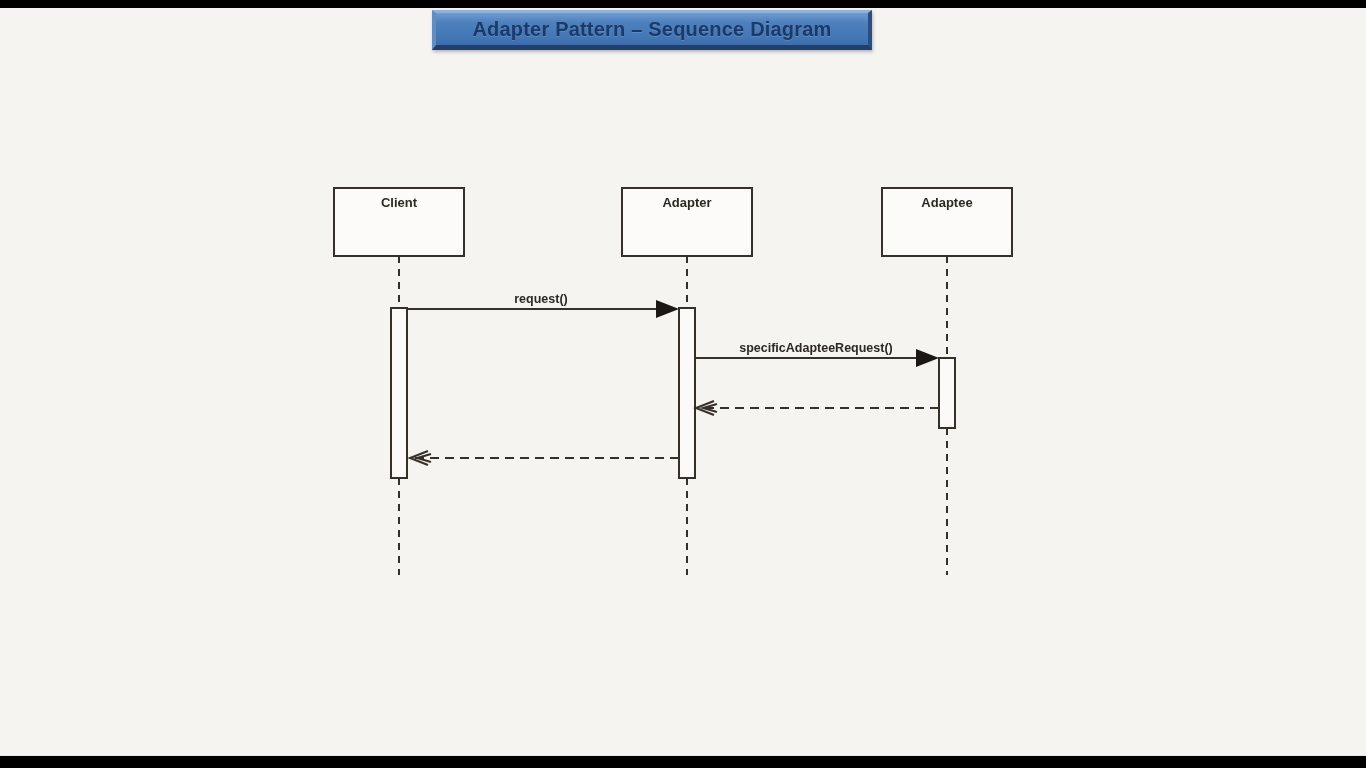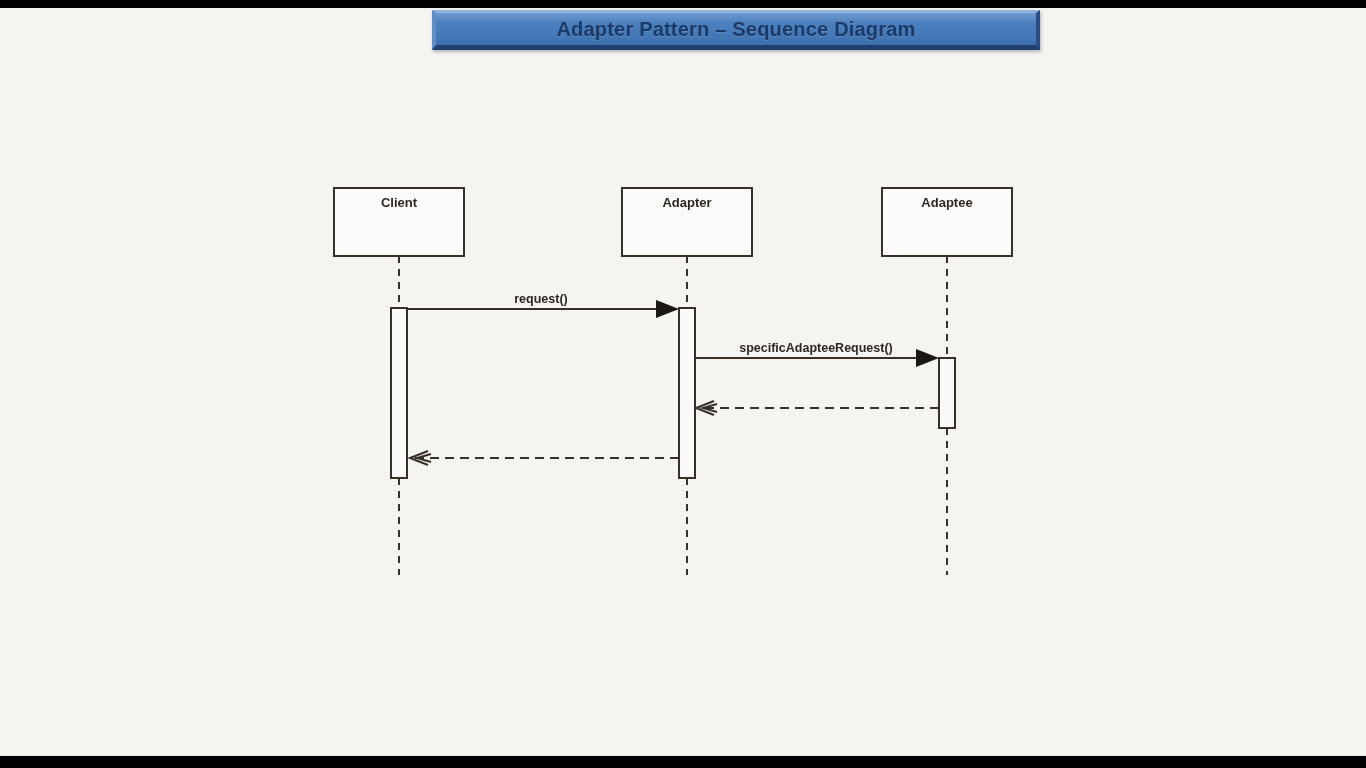--- a/index.html
+++ b/index.html
@@ -6,21 +6,21 @@
   body{
     width:1366px;height:768px;overflow:hidden;
     font-family:"Liberation Sans", sans-serif;
     background:#f5f4f1;
   }
   .stage{position:relative;width:1366px;height:768px;background:#f5f4f1;}
   .letterbox{position:absolute;left:0;width:1366px;background:#000;}
   .letterbox.top{top:0;height:8px;}
   .letterbox.bottom{top:755px;height:13px;border-top:1px solid #e9e7e4;}
   .banner{
-    position:absolute;left:432px;top:10px;width:608px;height:40px;
+    position:absolute;left:432px;top:10px;width:440px;height:40px;
     box-sizing:border-box;
     background:linear-gradient(180deg,#6f9bd2 0%,#4d80bd 30%,#4478b6 72%,#3d6dac 100%);
     border-top:3px solid #8fb2dd;
     border-left:4px solid #5e8dc8;
     border-right:4px solid #2a4d83;
     border-bottom:5px solid #1f3f71;
     box-shadow:1px 2px 3px rgba(110,110,110,0.45);
     display:flex;align-items:center;justify-content:center;
   }
   .banner span{

